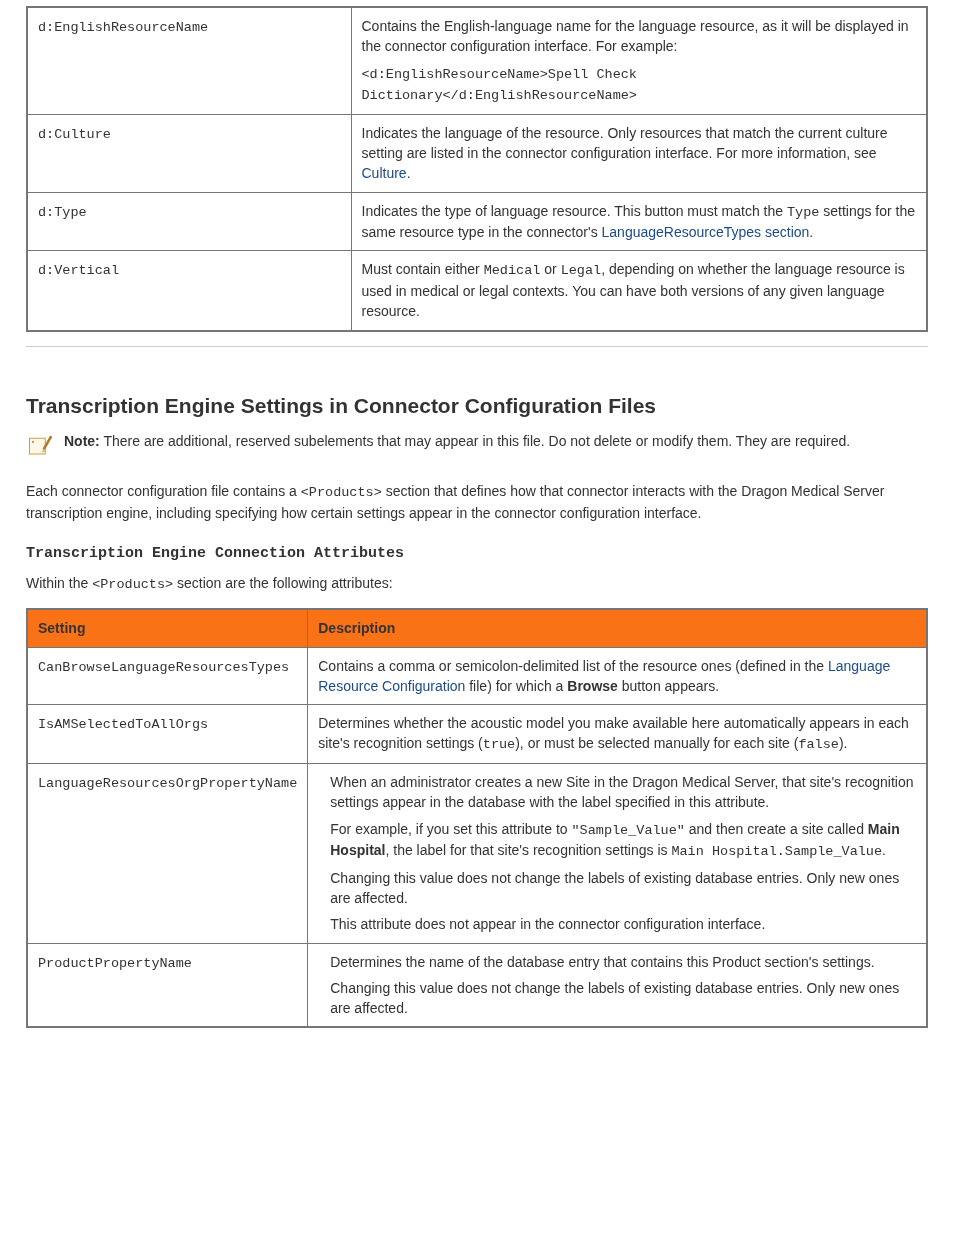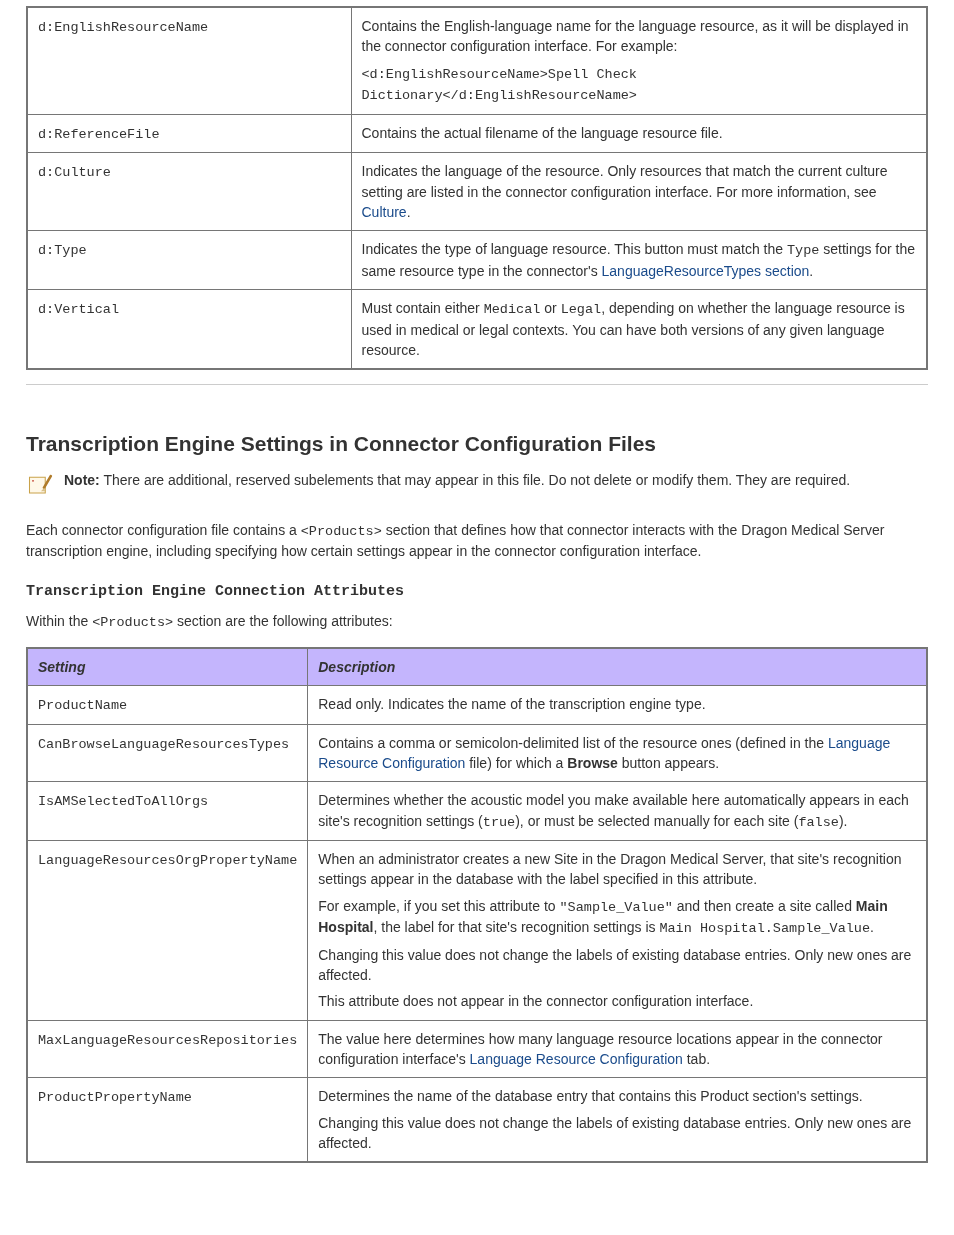--- a/index.html
+++ b/index.html
@@ -28,23 +28,22 @@
     border:2px solid var(--border);
     margin:6px 0 10px 0;
   }
   .tbl td{
     border:1px solid var(--border);
     padding:8px 10px;
     vertical-align:top;
     font-size:14px;
   }
   .tbl .hdr td{
-    background:#c4b5fd;
+    background:#f97316;
     font-weight:bold;
-    font-style:italic;
   }
   .wcol1{width:36%;}
   .wcol1b{width:27%;}
   code,.mono{
     font-family:"Courier New",Consolas,monospace;
     color:var(--mono);
     font-size:13.5px;
   }
   .hr{
     border:none;
@@ -74,42 +73,38 @@
     margin:10px 0 20px 0;
   }
   .note-box .icon{
     width:28px;height:28px;flex:0 0 28px;
     margin-top:2px;
   }
   .note-box .note-text{
     font-size:14px;
   }
   a{color:var(--link);text-decoration:none;}
-  .p{margin:0 0 6px 0;}
+  .p{margin:0 0 6px 12px;}
 </style>
 </head>
 <body>
 
 <table class="tbl">
   <tbody>
 
     <tr>
       <td class="wcol1"><span class="mono">d:EnglishResourceName</span></td>
       <td>
         <span>Contains the English-language name for the language resource, as it will be displayed in the connector configuration interface. For example:</span>
         <div style="height:6px"></div>
         <div><span class="mono">&lt;d:EnglishResourceName&gt;Spell Check</span></div>
         <div><span class="mono">Dictionary&lt;/d:EnglishResourceName&gt;</span></div>
       </td>
     </tr>
 
-    <tr>
-      <td class="wcol1"><span class="mono">d:ReferenceFile</span></td>
-      <td><span>Contains the actual filename of the language resource file.</span></td>
-    </tr>
 
     <tr>
       <td class="wcol1"><span class="mono">d:Culture</span></td>
       <td>
         <span>Indicates the language of the resource. Only resources that match the current culture setting are listed in the connector configuration interface. For more information, see </span><a href="#">Culture</a><span>.</span>
       </td>
     </tr>
 
     <tr>
       <td class="wcol1"><span class="mono">d:Type</span></td>
@@ -155,24 +150,20 @@
   <span>Within the </span><span class="mono">&lt;Products&gt;</span><span> section are the following attributes:</span>
 </p>
 
 <table class="tbl">
   <tbody>
     <tr class="hdr">
       <td class="wcol1b">Setting</td>
       <td>Description</td>
     </tr>
 
-    <tr>
-      <td><span class="mono">ProductName</span></td>
-      <td><span>Read only. Indicates the name of the transcription engine type.</span></td>
-    </tr>
 
 
 
     <tr>
       <td><span class="mono">CanBrowseLanguageResourcesTypes</span></td>
       <td>
         <span>Contains a comma or semicolon-delimited list of the resource ones (defined in the </span><a href="#">Language Resource Configuration</a><span> file) for which a </span><b>Browse</b><span> button appears.</span>
       </td>
     </tr>
 
@@ -186,26 +177,20 @@
     <tr>
       <td><span class="mono">LanguageResourcesOrgPropertyName</span></td>
       <td>
         <p class="p"><span>When an administrator creates a new Site in the </span><span>Dragon Medical Server</span><span>, that site's recognition settings appear in the database with the label specified in this attribute.</span></p>
         <p class="p"><span>For example, if you set this attribute to </span><span class="mono">"Sample_Value"</span><span> and then create a site called </span><b>Main Hospital</b><span>, the label for that site's recognition settings is </span><span class="mono">Main Hospital.Sample_Value</span><span>.</span></p>
         <p class="p"><span>Changing this value does not change the labels of existing database entries. Only new ones are affected.</span></p>
         <p class="p" style="margin-bottom:0"><span>This attribute does not appear in the connector configuration interface.</span></p>
       </td>
     </tr>
 
-    <tr>
-      <td><span class="mono">MaxLanguageResourcesRepositories</span></td>
-      <td>
-        <span>The value here determines how many language resource locations appear in the connector configuration interface's </span><a href="#">Language Resource Configuration</a><span> tab.</span>
-      </td>
-    </tr>
 
     <tr>
       <td><span class="mono">ProductPropertyName</span></td>
       <td>
         <p class="p"><span>Determines the name of the database entry that contains this Product section's settings.</span></p>
         <p class="p" style="margin-bottom:0"><span>Changing this value does not change the labels of existing database entries. Only new ones are affected.</span></p>
       </td>
     </tr>
   </tbody>
 </table>

